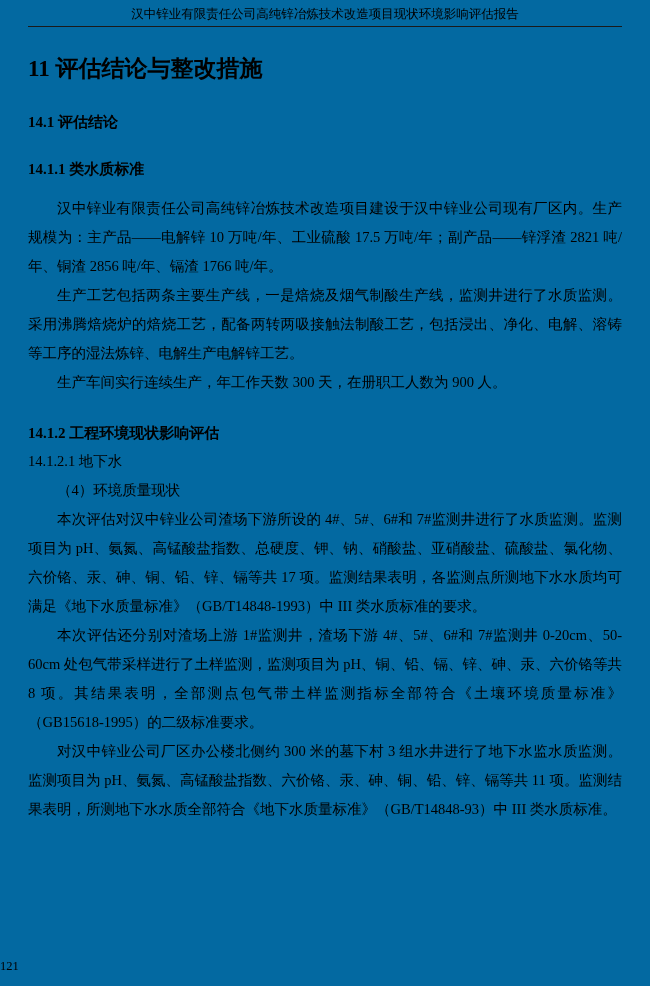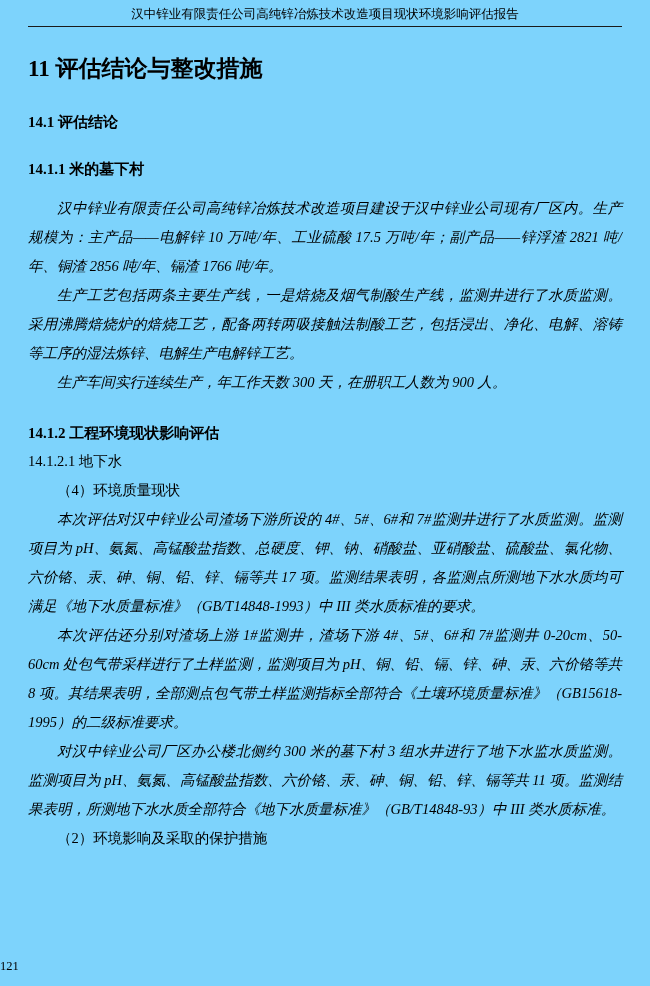--- a/index.html
+++ b/index.html
@@ -5,21 +5,21 @@
   html, body {
     margin: 0;
     padding: 0;
     background: #ffffff;
   }
   .page {
     position: relative;
     width: 650px;
     height: 986px;
     margin: 0;
-    background: #7dd3fc;
+    background: #0369a1;
     color: #000000;
     font-family: "Liberation Serif", "DejaVu Serif", serif;
     box-sizing: border-box;
     padding: 6px 28px 0 28px;
     overflow: hidden;
   }
   .running-header {
     text-align: center;
     font-size: 12.5px;
     line-height: 17px;
@@ -54,21 +54,20 @@
     line-height: 29px;
     margin: 4px 0 0 0;
     white-space: pre-wrap;
   }
   .body-para {
     font-size: 14.5px;
     line-height: 29px;
     text-align: justify;
     text-indent: 2em;
     margin: 0;
-    font-style: italic;
   }
   .first-para {
     margin-top: 15px;
   }
   .list-heading {
     font-size: 14.5px;
     line-height: 29px;
     text-indent: 2em;
     margin: 0;
   }
@@ -85,38 +84,37 @@
 <body>
 
 <div class="page">
 
   <div class="running-header">汉中锌业有限责任公司高纯锌冶炼技术改造项目现状环境影响评估报告</div>
 
   <div class="chapter-heading">11 评估结论与整改措施</div>
 
   <div class="h2-heading">14.1 评估结论</div>
 
-  <div class="h3-heading">14.1.1 米的墓下村</div>
+  <div class="h3-heading">14.1.1 类水质标准</div>
 
   <p class="body-para first-para">汉中锌业有限责任公司高纯锌冶炼技术改造项目建设于汉中锌业公司现有厂区内。生产规模为：主产品——电解锌 10 万吨/年、工业硫酸 17.5 万吨/年；副产品——锌浮渣 2821 吨/年、铜渣 2856 吨/年、镉渣 1766 吨/年。</p>
 
   <p class="body-para">生产工艺包括两条主要生产线，一是焙烧及烟气制酸生产线，监测井进行了水质监测。采用沸腾焙烧炉的焙烧工艺，配备两转两吸接触法制酸工艺，包括浸出、净化、电解、溶铸等工序的湿法炼锌、电解生产电解锌工艺。</p>
 
   <p class="body-para">生产车间实行连续生产，年工作天数 300 天，在册职工人数为 900 人。</p>
 
 
   <div class="h3-heading">14.1.2 工程环境现状影响评估</div>
 
   <div class="h4-heading">14.1.2.1 地下水</div>
 
   <div class="list-heading">（4）环境质量现状</div>
 
   <p class="body-para">本次评估对汉中锌业公司渣场下游所设的 4#、5#、6#和 7#监测井进行了水质监测。监测项目为 pH、氨氮、高锰酸盐指数、总硬度、钾、钠、硝酸盐、亚硝酸盐、硫酸盐、氯化物、六价铬、汞、砷、铜、铅、锌、镉等共 17 项。监测结果表明，各监测点所测地下水水质均可满足《地下水质量标准》（GB/T14848-1993）中 III 类水质标准的要求。</p>
 
   <p class="body-para">本次评估还分别对渣场上游 1#监测井，渣场下游 4#、5#、6#和 7#监测井 0-20cm、50-60cm 处包气带采样进行了土样监测，监测项目为 pH、铜、铅、镉、锌、砷、汞、六价铬等共 8 项。其结果表明，全部测点包气带土样监测指标全部符合《土壤环境质量标准》（GB15618-1995）的二级标准要求。</p>
 
   <p class="body-para">对汉中锌业公司厂区办公楼北侧约 300 米的墓下村 3 组水井进行了地下水监水质监测。监测项目为 pH、氨氮、高锰酸盐指数、六价铬、汞、砷、铜、铅、锌、镉等共 11 项。监测结果表明，所测地下水水质全部符合《地下水质量标准》（GB/T14848-93）中 III 类水质标准。</p>
 
-  <div class="list-heading">（2）环境影响及采取的保护措施</div>
 
   <div class="page-footer">121</div>
 
 </div>
 
 </body></html>

